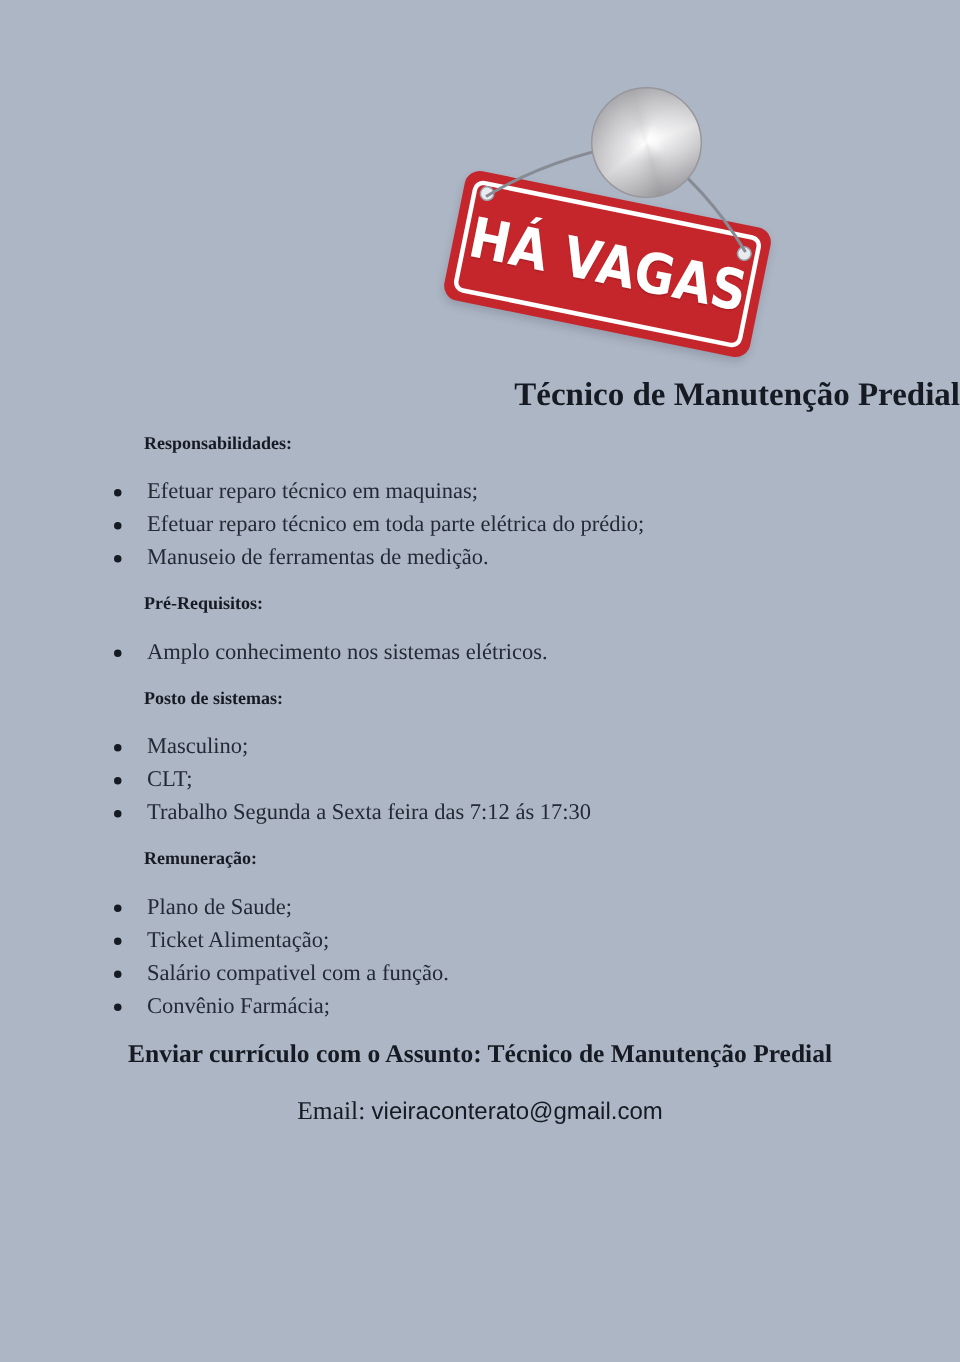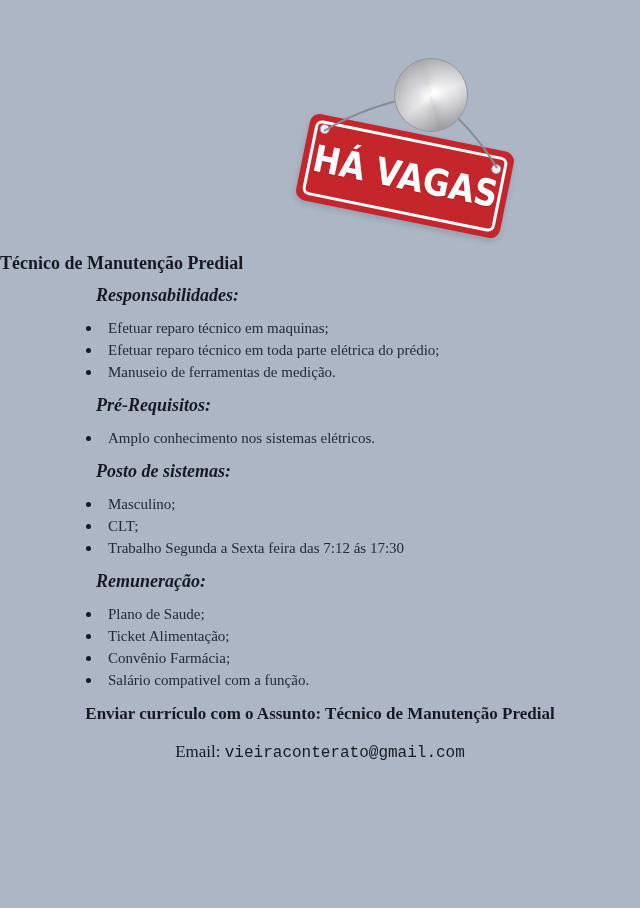--- a/index.html
+++ b/index.html
@@ -67,35 +67,34 @@
     font-size: 37px;
     letter-spacing: 0px;
     transform: scaleX(0.88);
     white-space: nowrap;
     text-shadow: 0 1px 1px rgba(120,20,20,.4);
   }
 
   
   .title {
     margin: 250px 0 0 0;
-    text-align: left;
-    font-size: 18px;
+    text-align: right;
+    font-size: 22px;
     line-height: 26px;
     font-weight: bold;
     color: var(--heading, #161b23);
   }
   .heading {
     margin: 9px 0 12px 96px;
-    font-size: 18px;
+    font-size: 12px;
     line-height: 20px;
     font-weight: bold;
     color: var(--heading, #161b23);
-    font-style: italic;
   }
-  .bullets { margin: 12px; padding: 0 0 0 96px; list-style: none; }
+  .bullets { margin: 2px; padding: 0 0 0 96px; list-style: none; }
   .bullets li {
     position: relative;
     font-size: 15px;
     line-height: 22px;
     color: var(--text, #232a35);
   }
   .bullets li::before {
     content: "";
     position: absolute; left: -22px; top: 9px;
     width: 5px; height: 5px; border-radius: 50%;
@@ -111,21 +110,21 @@
   }
   .email-line {
     margin: 16px 0 0 0;
     text-align: center;
     font-size: 17px;
     line-height: 22px;
     color: var(--heading, #161b23);
   }
   .email-label { font-weight: normal; font-family: "Liberation Serif", "DejaVu Serif", serif; }
   .email-address {
-    font-family: Liberation Mono, monospace;
+    font-family: Liberation Sans, sans-serif;
     font-size: 16px;
     font-weight: normal;
   }
 </style>
 </head>
 <body>
 
 <div class="page">
 
   <div class="sign-assembly">
@@ -158,22 +157,22 @@
       <h2 class="heading">Posto de sistemas:</h2>
       <ul class="bullets">
         <li>Masculino;</li>
         <li>CLT;</li>
         <li>Trabalho Segunda a Sexta feira das 7:12 ás 17:30</li>
       </ul>
       <h2 class="heading">Remuneração:</h2>
       <ul class="bullets">
         <li>Plano de Saude;</li>
         <li>Ticket Alimentação;</li>
+        <li>Salário compativel com a função.</li>
         <li>Convênio Farmácia;</li>
-        <li>Salário compativel com a função.</li>
       </ul>
     </div>
 
   <p class="cta">Enviar currículo com o Assunto: Técnico de Manutenção Predial</p>
 
   <p class="email-line"><span class="email-label">Email:</span> <span class="email-address">vieiraconterato@gmail.com</span></p>
 
 </div>
 
 </body></html>

